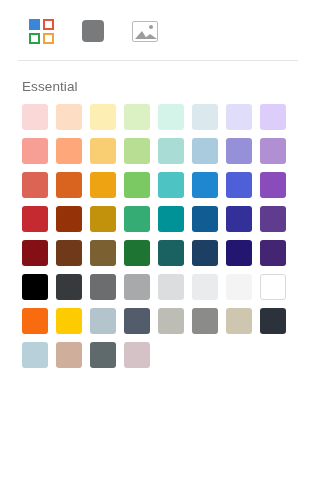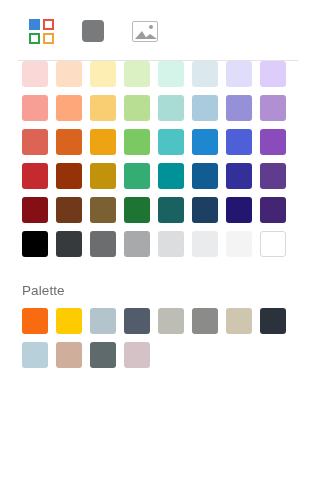--- a/index.html
+++ b/index.html
@@ -145,20 +145,21 @@
         <polygon points="11,10 17,5 24,10" fill="#9a9c9e"></polygon>
       </svg>
     </span>
   </button>
 
 </div>
 
 <div class="divider"></div>
 
 <div>
+  <div class="section-title">Essential</div>
   <div id="essential-rows">
       <div class="swatch-row">
         <div class="swatch" title="#fad8d8" style="background: rgb(250, 216, 216);"></div>
         <div class="swatch" title="#fddec4" style="background: rgb(253, 222, 196);"></div>
         <div class="swatch" title="#fdeeb3" style="background: rgb(253, 238, 179);"></div>
         <div class="swatch" title="#dbf0c3" style="background: rgb(219, 240, 195);"></div>
         <div class="swatch" title="#d4f4ea" style="background: rgb(212, 244, 234);"></div>
         <div class="swatch" title="#dbe9ef" style="background: rgb(219, 233, 239);"></div>
         <div class="swatch" title="#e0ddfb" style="background: rgb(224, 221, 251);"></div>
         <div class="swatch" title="#ddcdfb" style="background: rgb(221, 205, 251);"></div>
@@ -210,21 +211,20 @@
         <div class="swatch" title="#a8a9ab" style="background: rgb(168, 169, 171);"></div>
         <div class="swatch" title="#dcddde" style="background: rgb(220, 221, 222);"></div>
         <div class="swatch" title="#eaebec" style="background: rgb(234, 235, 236);"></div>
         <div class="swatch" title="#f4f4f5" style="background: rgb(244, 244, 245);"></div>
         <div class="swatch bordered" title="#ffffff" style="background: rgb(255, 255, 255);"></div>
       </div>
     </div>
 </div>
 
 <div id="palette-section">
-  <div class="section-title">Palette</div>
   <div id="palette-rows">
       <div class="swatch-row">
         <div class="swatch" title="#f96b10" style="background: rgb(249, 107, 16);"></div>
         <div class="swatch" title="#fecb00" style="background: rgb(254, 203, 0);"></div>
         <div class="swatch" title="#b3c4cd" style="background: rgb(179, 196, 205);"></div>
         <div class="swatch" title="#525c6b" style="background: rgb(82, 92, 107);"></div>
         <div class="swatch" title="#bdbdb5" style="background: rgb(189, 189, 181);"></div>
         <div class="swatch" title="#8b8b89" style="background: rgb(139, 139, 137);"></div>
         <div class="swatch" title="#cfc6b0" style="background: rgb(207, 198, 176);"></div>
         <div class="swatch" title="#2b323c" style="background: rgb(43, 50, 60);"></div>

